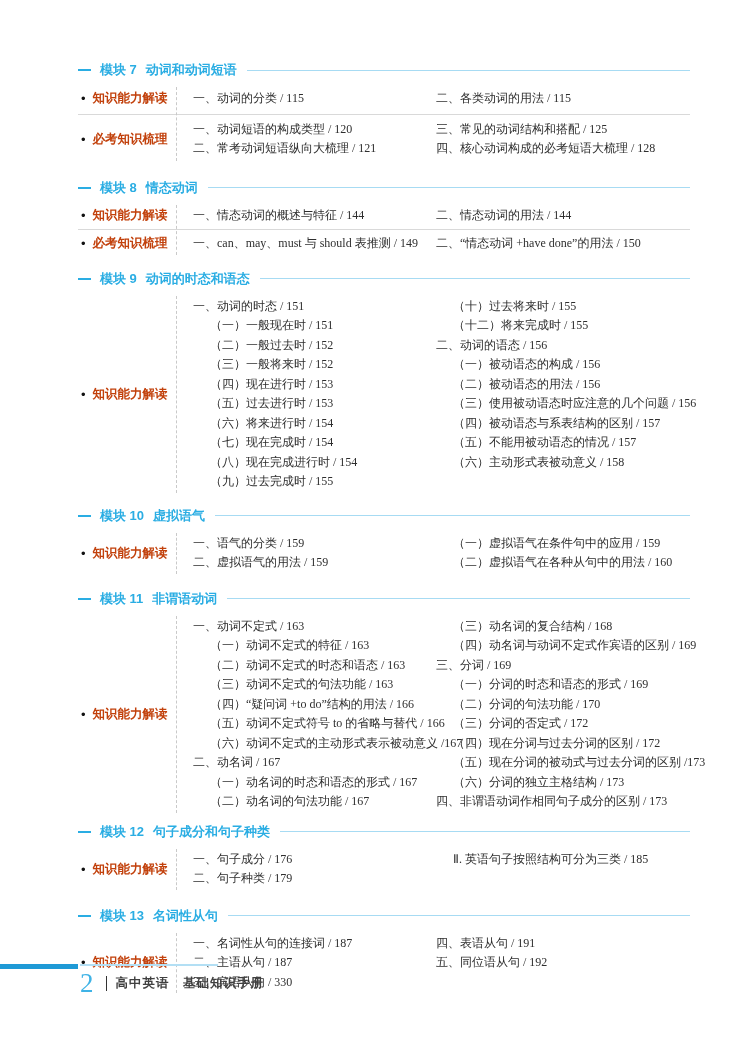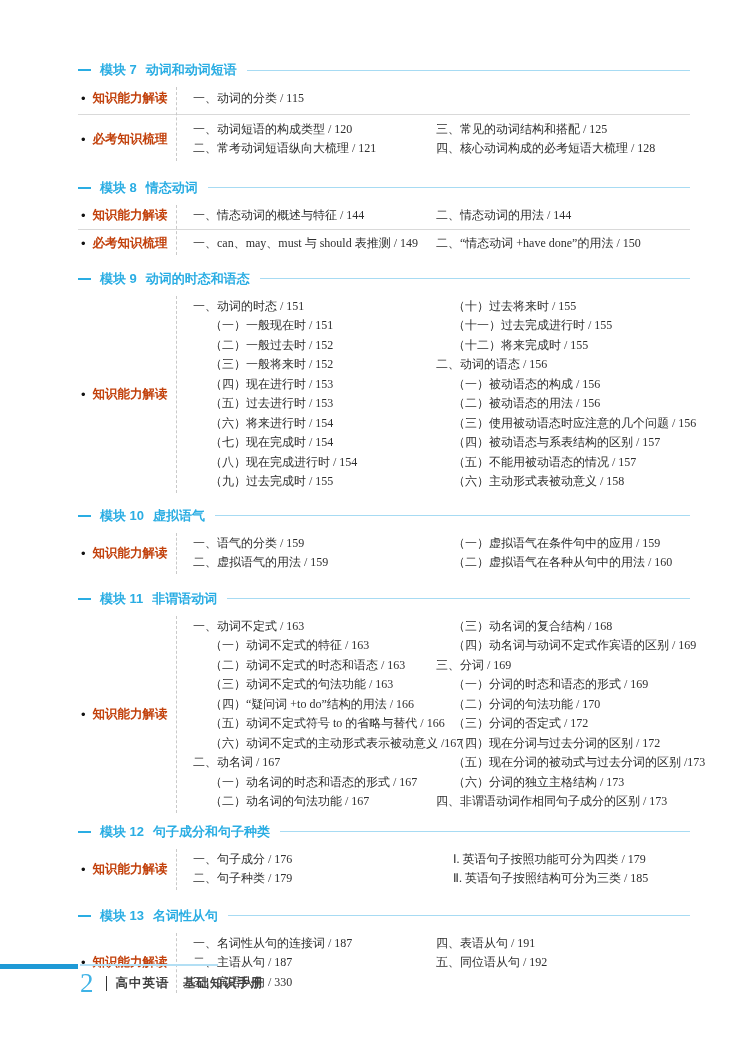--- a/index.html
+++ b/index.html
@@ -84,20 +84,23 @@
         <span class="vdash"></span>
         <div class="mod-row pad-m">
           <div class="row-label">
             <span class="bullet">•</span>
             <span class="label-text">知识能力解读</span>
           </div>
           <div class="row-content">
             <div class="toc-col">
                 <div class="toc-item">一、动词的分类 / 115</div>
               </div>
+            <div class="toc-col">
+                <div class="toc-item">二、各类动词的用法 / 115</div>
+              </div>
           </div>
         </div>
         <div class="row-divider"></div>
         <div class="mod-row pad-m">
           <div class="row-label">
             <span class="bullet">•</span>
             <span class="label-text">必考知识梳理</span>
           </div>
           <div class="row-content">
             <div class="toc-col">
@@ -176,21 +179,20 @@
                 <div class="toc-item ind">（三）一般将来时 / 152</div>
                 <div class="toc-item ind">（四）现在进行时 / 153</div>
                 <div class="toc-item ind">（五）过去进行时 / 153</div>
                 <div class="toc-item ind">（六）将来进行时 / 154</div>
                 <div class="toc-item ind">（七）现在完成时 / 154</div>
                 <div class="toc-item ind">（八）现在完成进行时 / 154</div>
                 <div class="toc-item ind">（九）过去完成时 / 155</div>
               </div>
             <div class="toc-col">
                 <div class="toc-item ind">（十）过去将来时 / 155</div>
-                <div class="toc-item ind">（十一）过去完成进行时 / 155</div>
                 <div class="toc-item ind">（十二）将来完成时 / 155</div>
                 <div class="toc-item">二、动词的语态 / 156</div>
                 <div class="toc-item ind">（一）被动语态的构成 / 156</div>
                 <div class="toc-item ind">（二）被动语态的用法 / 156</div>
                 <div class="toc-item ind">（三）使用被动语态时应注意的几个问题 / 156</div>
                 <div class="toc-item ind">（四）被动语态与系表结构的区别 / 157</div>
                 <div class="toc-item ind">（五）不能用被动语态的情况 / 157</div>
                 <div class="toc-item ind">（六）主动形式表被动意义 / 158</div>
               </div>
           </div>
@@ -283,21 +285,20 @@
           <div class="row-label">
             <span class="bullet">•</span>
             <span class="label-text">知识能力解读</span>
           </div>
           <div class="row-content">
             <div class="toc-col">
                 <div class="toc-item">一、句子成分 / 176</div>
                 <div class="toc-item">二、句子种类 / 179</div>
               </div>
             <div class="toc-col">
-                <div class="toc-item ind">Ⅰ. 英语句子按照功能可分为四类 / 179</div>
                 <div class="toc-item ind">Ⅱ. 英语句子按照结构可分为三类 / 185</div>
               </div>
           </div>
         </div>
       </div>
     </section>
 
     <section class="module m13">
       <div class="mod-header">
         <span class="mod-dash"></span>

